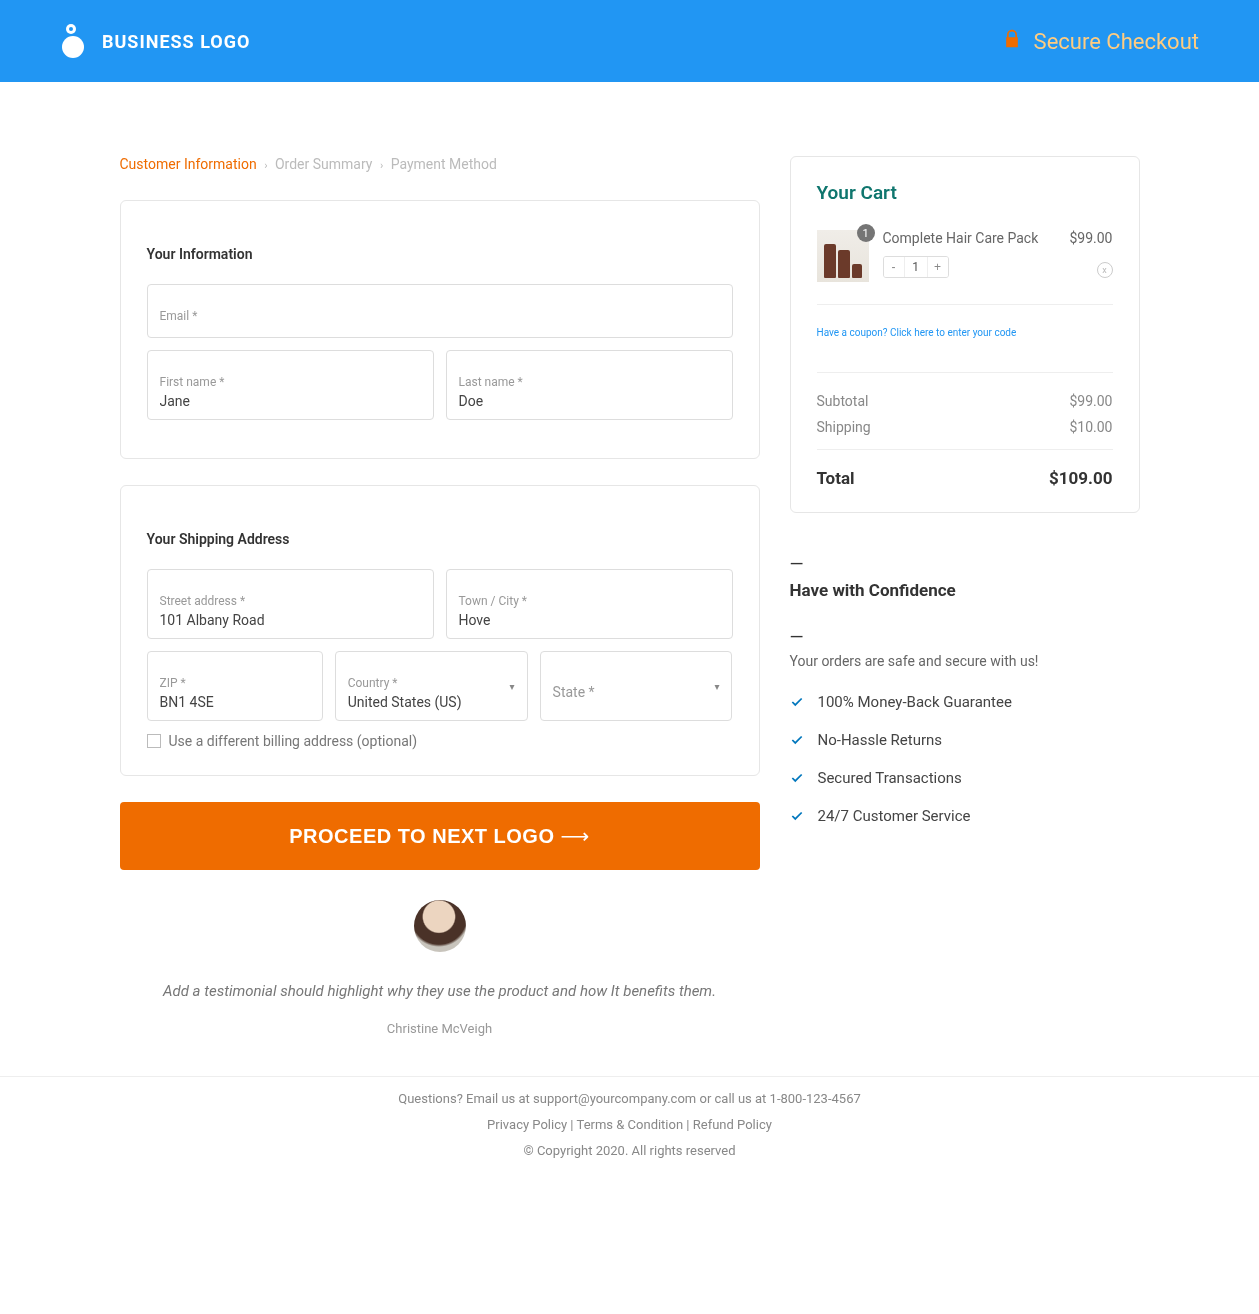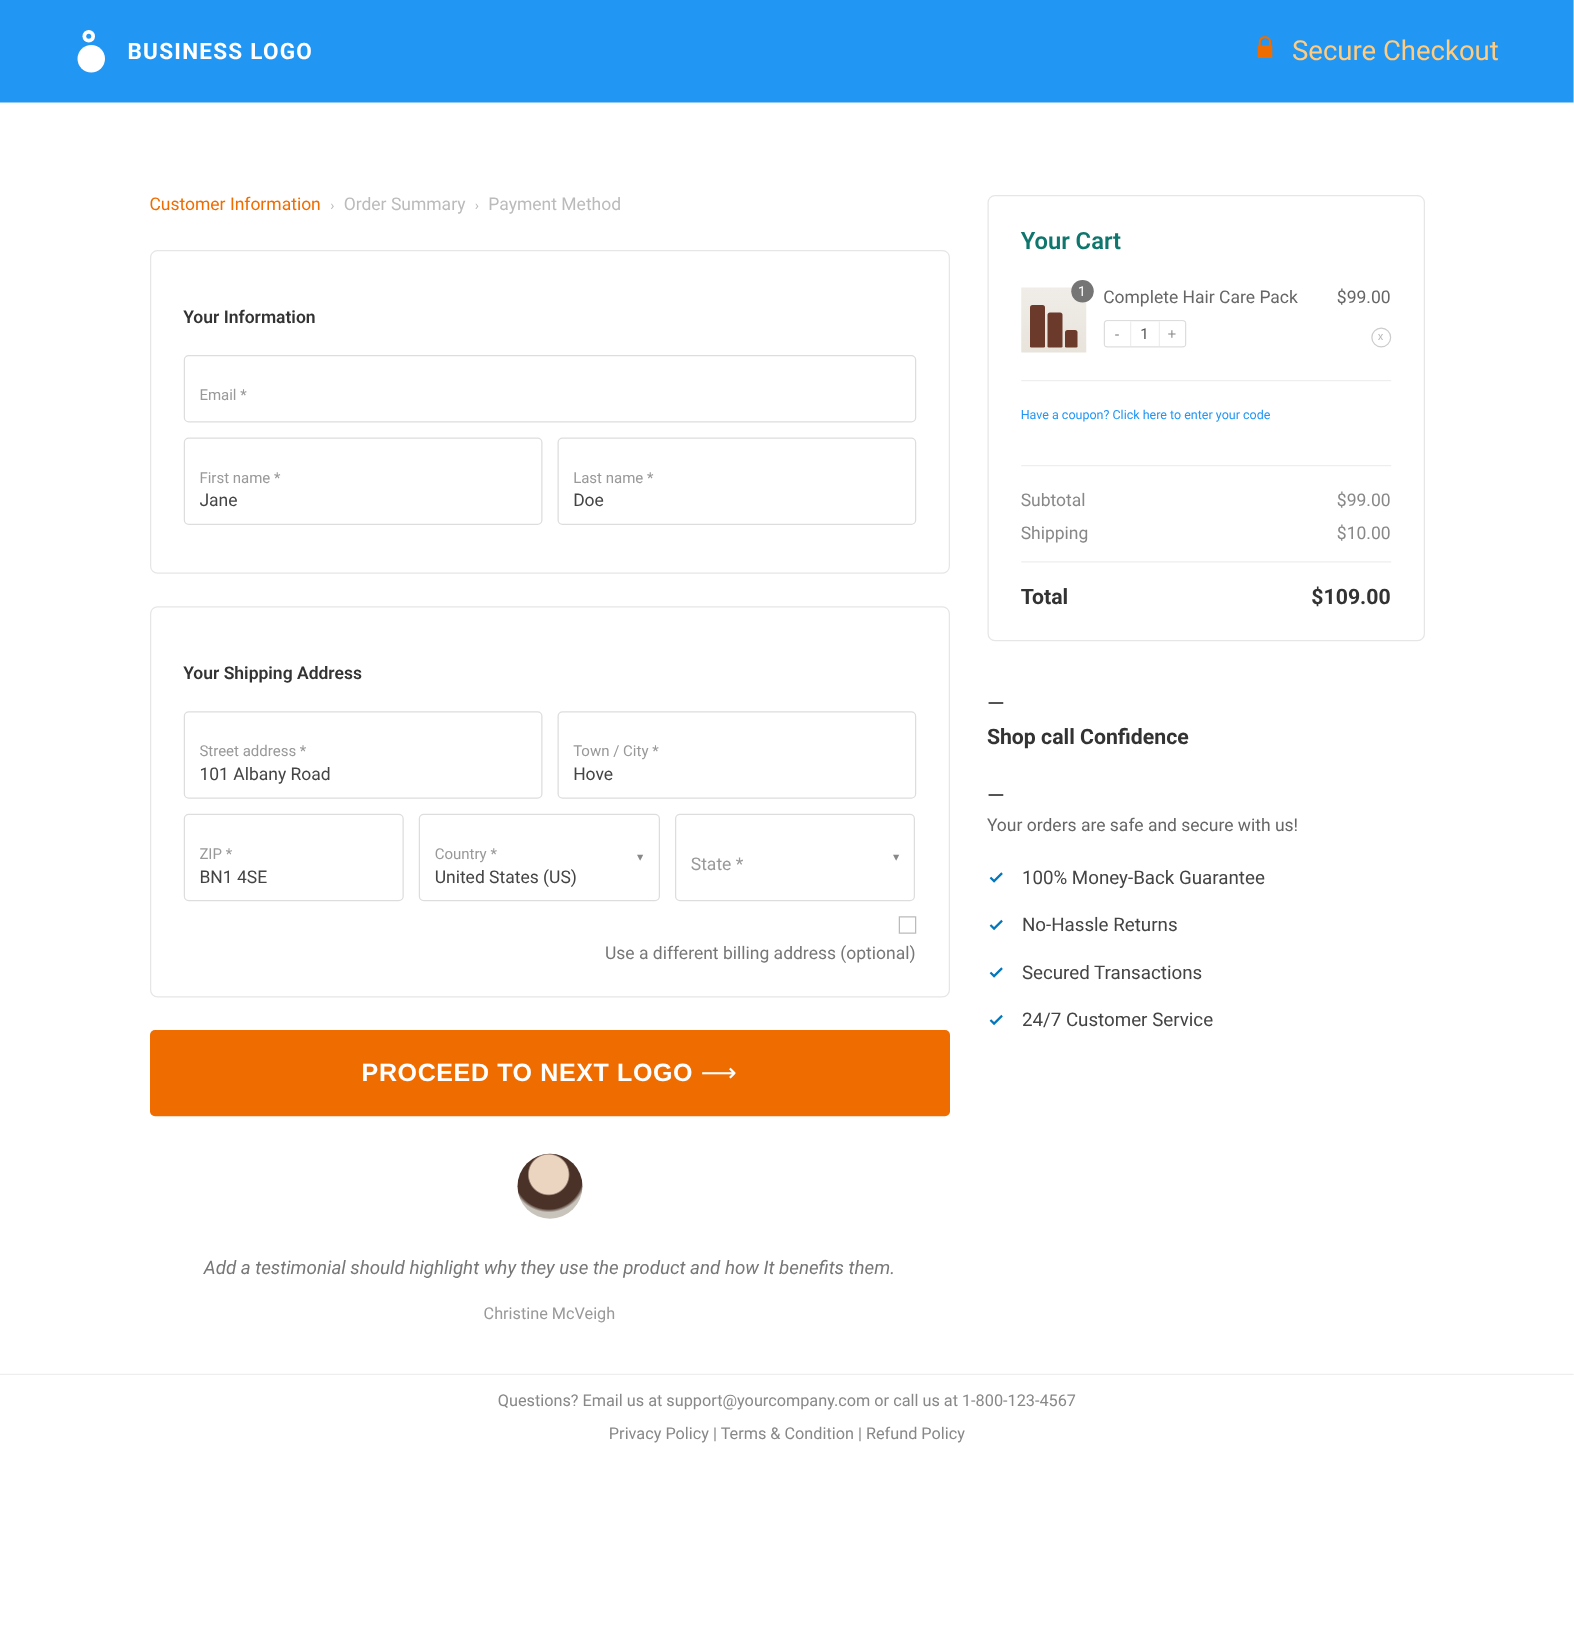--- a/index.html
+++ b/index.html
@@ -30,21 +30,21 @@
   .row { display: flex; gap: 12px; margin-bottom: 12px; }
   .field { flex: 1; border: 1px solid #ddd; border-radius: 4px; padding: 24px 12px 10px; background: #fff; cursor: text; }
   .field label { display: block; font-size: 12px; color: #999; margin-bottom: 4px; }
   .field input { border: none; outline: none; width: 100%; font-size: 14px; color: #444; font-family: inherit; }
   .select { position: relative; }
   .select::after { content: '▾'; position: absolute; right: 12px; top: 50%; transform: translateY(-50%); color: #888; font-size: 10px; }
   .select .val { font-size: 14px; color: #444; }
   .select.empty .val { color: #999; }
   .select.empty label { margin-top: 8px; }
   
-  .check-row { display: flex; align-items: flex-end; gap: 8px; margin-top: 10px; font-size: 14px; color: #777; flex-direction: column; }
+  .check-row { display: flex; align-items: center; gap: 8px; margin-top: 10px; font-size: 14px; color: #777; }
   .checkbox { width: 14px; height: 14px; border: 1px solid #bbb; background: #fff; }
   
   .proceed { display: block; width: 100%; background: #ef6c00; color: #fff; border: none; border-radius: 4px; padding: 22px; font-size: 20px; font-weight: 700; letter-spacing: 0.5px; cursor: pointer; margin-bottom: 30px; }
   .arrow { font-weight: 400; }
   
   .testimonial { text-align: center; padding: 0 40px; }
   .avatar { width: 52px; height: 52px; border-radius: 50%; margin: 0 auto 28px; background: radial-gradient(circle at 48% 32%, #ecd5c0 0 35%, #4a3228 38% 62%, #c8c4bc 68%); }
   .quote { font-style: italic; color: #777; font-size: 15px; line-height: 1.5; margin-bottom: 18px; }
   .author { font-size: 13px; color: #999; }
   
@@ -215,21 +215,21 @@
       </div>
       <div class="totals-sep"></div>
       <div class="total-line">
         <span>Total</span>
         <span>$109.00</span>
       </div>
     </div>
 
     <div class="confidence">
       <div class="dash">—</div>
-      <h3>Shop call Confidence</h3>
+      <h3>Have with Confidence</h3>
       <div class="dash">—</div>
       <div class="sub">Your orders are safe and secure with us!</div>
 
       <div class="benefit">
         <span class="tick"><svg viewBox="0 0 24 24">
               <polyline points="4 12 9 17 20 6"></polyline>
             </svg></span>
         <span>100% Money-Back Guarantee</span>
       </div>
       <div class="benefit">
@@ -255,13 +255,14 @@
 </div>
 
 <div class="footer-sep"></div>
 <div class="footer">
   <div>
     <span>Questions? Email us at </span><a>support@yourcompany.com</a><span> or call us at </span><span>1-800-123-4567</span>
   </div>
   <div>
     <a>Privacy Policy</a><span> | </span><a>Terms &amp; Condition </a><span> | </span><a>Refund Policy</a>
   </div>
+  <div>© Copyright 2020. All rights reserved</div>
 </div>
 
 </body></html>

